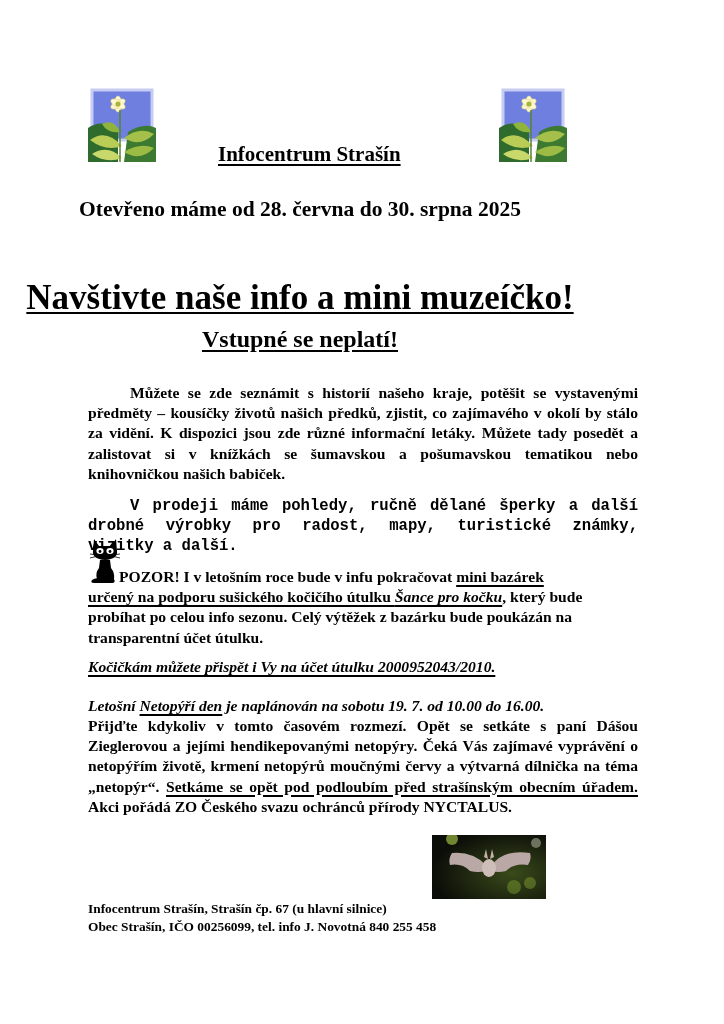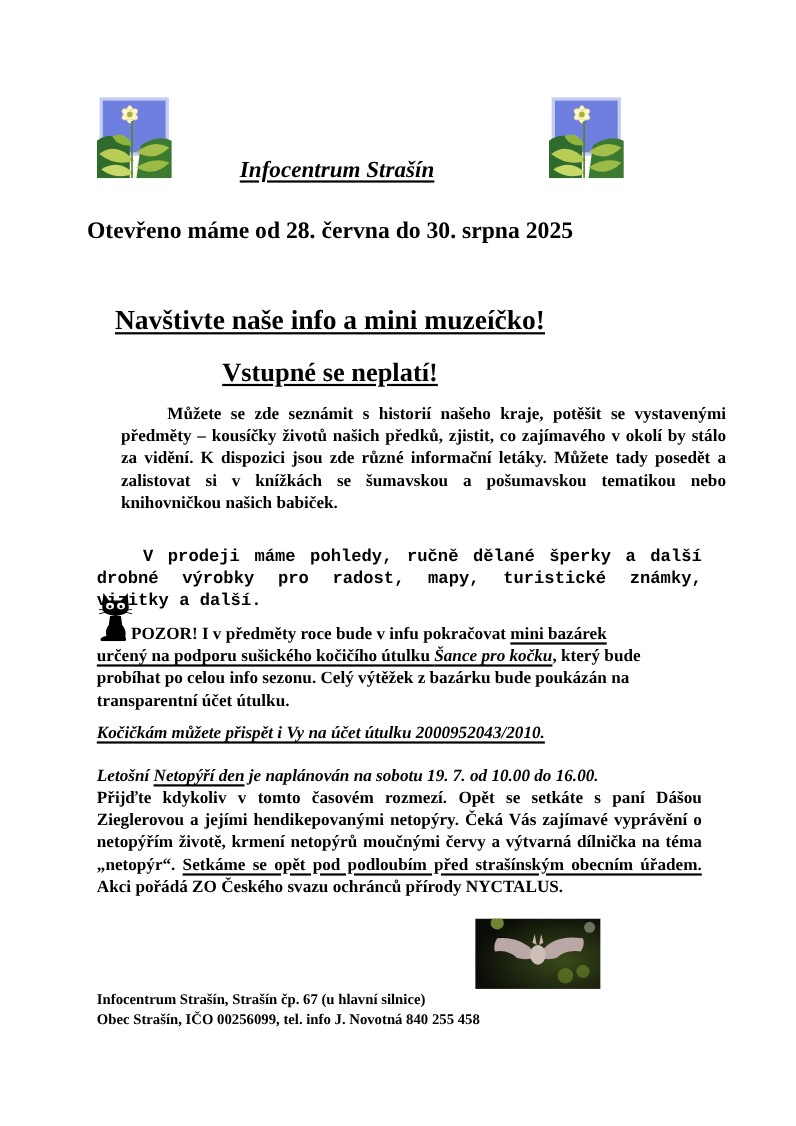--- a/index.html
+++ b/index.html
@@ -6,23 +6,23 @@
   body {
     width: 724px; height: 1024px; position: relative; overflow: hidden;
     font-family: "Liberation Serif", "DejaVu Serif", serif;
     color: #000; font-weight: bold;
   }
   .abs { position: absolute; }
   .logo { position: absolute; width: 70px; height: 74px; }
   .logo svg { width: 100%; height: 100%; display: block; }
   .center { position: absolute; left: 0; width: 600px; text-align: center; }
   .u { text-decoration: underline; text-decoration-thickness: 1.5px; text-underline-offset: 3px; }
-  .title1 { top: 142px; left: 218px; width: 220px; text-align: left; font-size: 21px; font-style: italic; }
+  .title1 { top: 142px; left: 218px; width: 220px; text-align: left; font-size: 21px; }
   .open1 { top: 196px; font-size: 21.5px; line-height: 27px; }
-  .headline { top: 278px; font-size: 25px; }
+  .headline { top: 278px; font-size: 35px; }
   .headline2 { top: 326px; font-size: 24px; }
   .para { position: absolute; left: 88px; width: 550px; font-size: 15.6px; line-height: 20.2px; text-align: justify; }
   .indent { text-indent: 42px; }
   .line { position: absolute; left: 88px; font-size: 15.6px; line-height: 20.2px; white-space: nowrap; font-style: italic; }
   .cat { position: absolute; left: 88px; top: 537px; width: 34px; height: 46px; }
   .bat { position: absolute; left: 432px; top: 835px; width: 114px; height: 64px; }
   .footer { position: absolute; left: 88px; top: 900px; font-size: 13.4px; line-height: 17.5px; }
   i.it { font-style: italic; }
 </style>
 </head>
@@ -73,38 +73,38 @@
 <div class="center open1">
   <div>Otevřeno máme od 28. června do 30. srpna 2025</div>
 </div>
 <div class="center headline">
   <span class="u">Navštivte naše info a mini muzeíčko!</span>
 </div>
 <div class="center headline2">
   <span class="u">Vstupné se neplatí!</span>
 </div>
 
-<div class="para indent" style="top:367px;margin-left:22px;">Můžete se zde seznámit s historií našeho kraje, potěšit se vystavenými předměty – kousíčky životů našich předků, zjistit, co zajímavého v okolí by stálo za vidění. K dispozici jsou zde různé informační letáky. Můžete tady posedět a zalistovat si v knížkách se šumavskou a pošumavskou tematikou nebo knihovničkou našich babiček.</div>
+<div class="para indent" style="top:383px;">Můžete se zde seznámit s historií našeho kraje, potěšit se vystavenými předměty – kousíčky životů našich předků, zjistit, co zajímavého v okolí by stálo za vidění. K dispozici jsou zde různé informační letáky. Můžete tady posedět a zalistovat si v knížkách se šumavskou a pošumavskou tematikou nebo knihovničkou našich babiček.</div>
 <div class="para indent" style="top:496px;font-family:Liberation Mono, monospace;">V prodeji máme pohledy, ručně dělané šperky a další drobné výrobky pro radost, mapy, turistické známky, vizitky a další.</div>
 
 <div class="cat">
   <svg viewBox="0 0 34 46" width="34" height="46">
     <path d="M6 2 L11 9 L23 9 L28 2 L29 14 Q30 22 17 23 Q4 22 5 14 Z" fill="#000"></path>
     <ellipse cx="12" cy="14" rx="3.6" ry="3" fill="#fff"></ellipse>
     <ellipse cx="22" cy="14" rx="3.6" ry="3" fill="#fff"></ellipse>
     <circle cx="12" cy="14.5" r="1.4" fill="#000"></circle>
     <circle cx="22" cy="14.5" r="1.4" fill="#000"></circle>
     <path d="M2 17 L10 18 M2 21 L10 19 M32 17 L24 18 M32 21 L24 19" stroke="#000" stroke-width="0.8"></path>
     <path d="M12 23 L22 23 L23 31 Q27 36 26 42 L9 42 Q7 36 11 31 Z" fill="#000"></path>
     <path d="M4 43 Q8 40 12 42 L26 42 Q28 46 24 46 L6 46 Q2 46 4 43 Z" fill="#000"></path>
   </svg>
 </div>
 
 <div class="para" style="top:567px; left:88px; width:550px; text-align:left;">
-  <span style="padding-left:31px;">POZOR! I v předměty roce bude v infu pokračovat </span><span class="u">mini bazárek</span><br>
+  <span style="padding-left:31px;">POZOR! I v letošním roce bude v infu pokračovat </span><span class="u">mini bazárek</span><br>
   <span class="u">určený na podporu sušického kočičího útulku </span><span class="u"><i class="it">Šance pro kočku</i></span><span>, který bude probíhat po celou info sezonu.  Celý výtěžek z bazárku bude poukázán na transparentní účet útulku.</span>
 </div>
 
 <div class="line u" style="top:657px;">Kočičkám můžete přispět i Vy na účet útulku 2000952043/2010.</div>
 
 <div class="line" style="top:696px;">
   <span>Letošní </span><span class="u">Netopýří den</span><span> je naplánován na sobotu 19. 7. od 10.00 do 16.00.</span>
 </div>
 <div class="para" style="top:716px;">
   <span>Přijďte kdykoliv v tomto časovém rozmezí. Opět se setkáte s paní Dášou Zieglerovou a jejími hendikepovanými netopýry. Čeká Vás zajímavé vyprávění o netopýřím životě, krmení netopýrů moučnými červy a výtvarná dílnička na téma „netopýr“. </span><span class="u">Setkáme se opět pod podloubím před strašínským obecním úřadem.</span><span> Akci pořádá ZO Českého svazu ochránců přírody NYCTALUS.</span>

